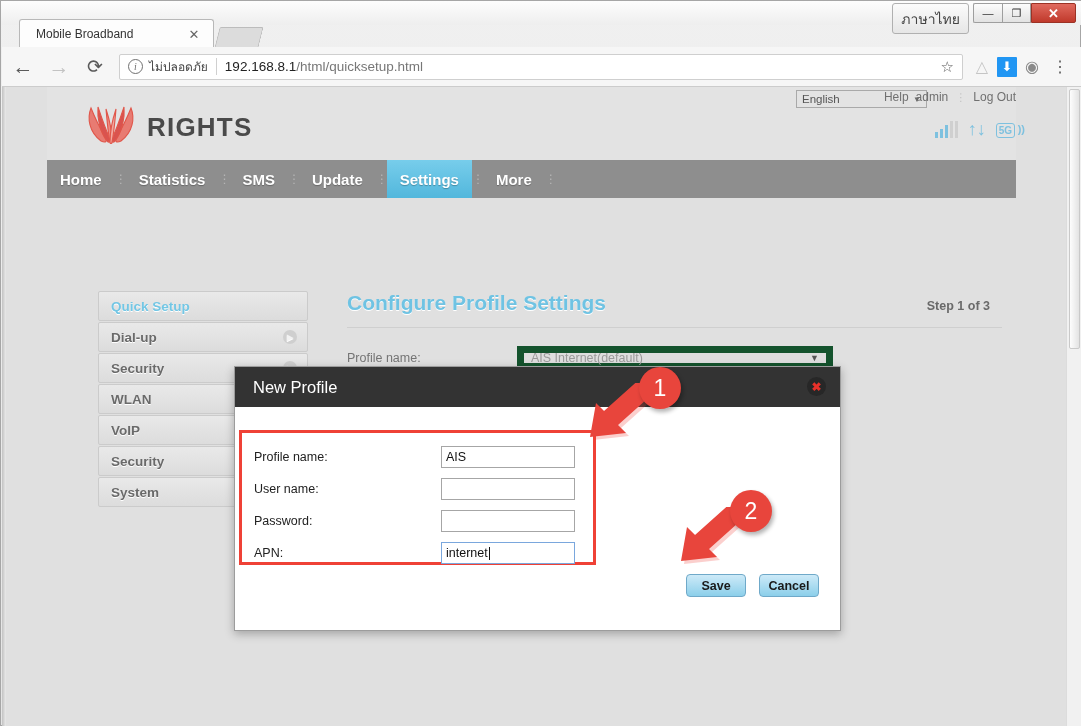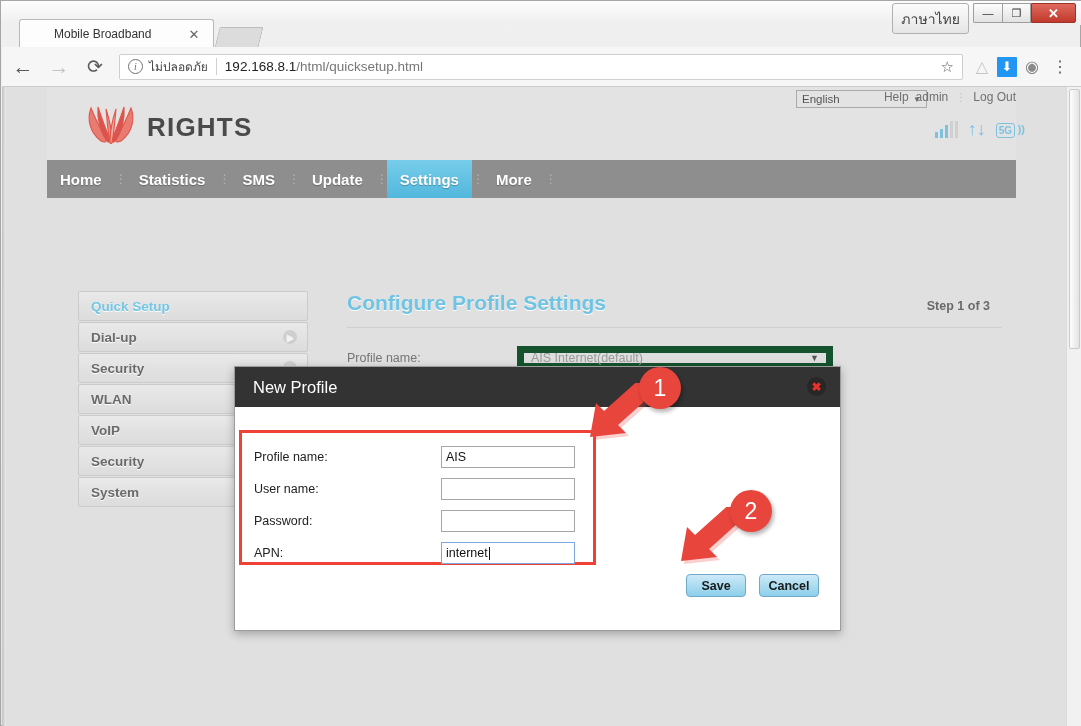--- a/index.html
+++ b/index.html
@@ -55,21 +55,21 @@
   #browser-tab {
     position: absolute; left: 18px; top: 5px;
     width: 195px; height: 29px;
     background: #fdfdfd;
     border: 1px solid #b8b8b8; border-bottom: none;
     border-radius: 3px 3px 0 0;
     transform: perspective(40px) rotateX(0deg);
     display: flex; align-items: center;
   }
   #browser-tab .tab-title {
-    font-size: 12px; color: #333; margin-left: 34px;
+    font-size: 12px; color: #333; margin-left: 16px;
     white-space: nowrap; overflow: hidden;
   }
   #tab-close-icon {
     position: absolute; right: 12px; top: 7px;
     width: 14px; height: 14px; font-size: 13px; color: #666;
     display: flex; align-items: center; justify-content: center;
   }
   #new-tab-stub {
     position: absolute; left: 216px; top: 13px;
     width: 44px; height: 21px;
@@ -220,20 +220,21 @@
   }
   #sidebar { position: absolute; left: 31px; top: 93px; width: 230px; }
   .side-item {
     height: 30px; margin-bottom: 1px;
     background: linear-gradient(#e9e9e9,#dcdcdc);
     border: 1px solid #cbcbcb; border-radius: 2px;
     display: flex; align-items: center; padding: 0 12px;
     font-size: 13.5px; font-weight: bold; color: #6a6a6a;
     text-shadow: 0 1px 0 #fff;
     position: relative;
+    margin-left: 20px;
   }
   .side-item.active { color: #73c6e4; }
   .side-arrow-icon {
     position: absolute; right: 10px;
     width: 14px; height: 14px; border-radius: 50%;
     background: #cfcfcf; color: #f2f2f2;
     display: flex; align-items: center; justify-content: center;
     font-size: 8px;
   }
 

